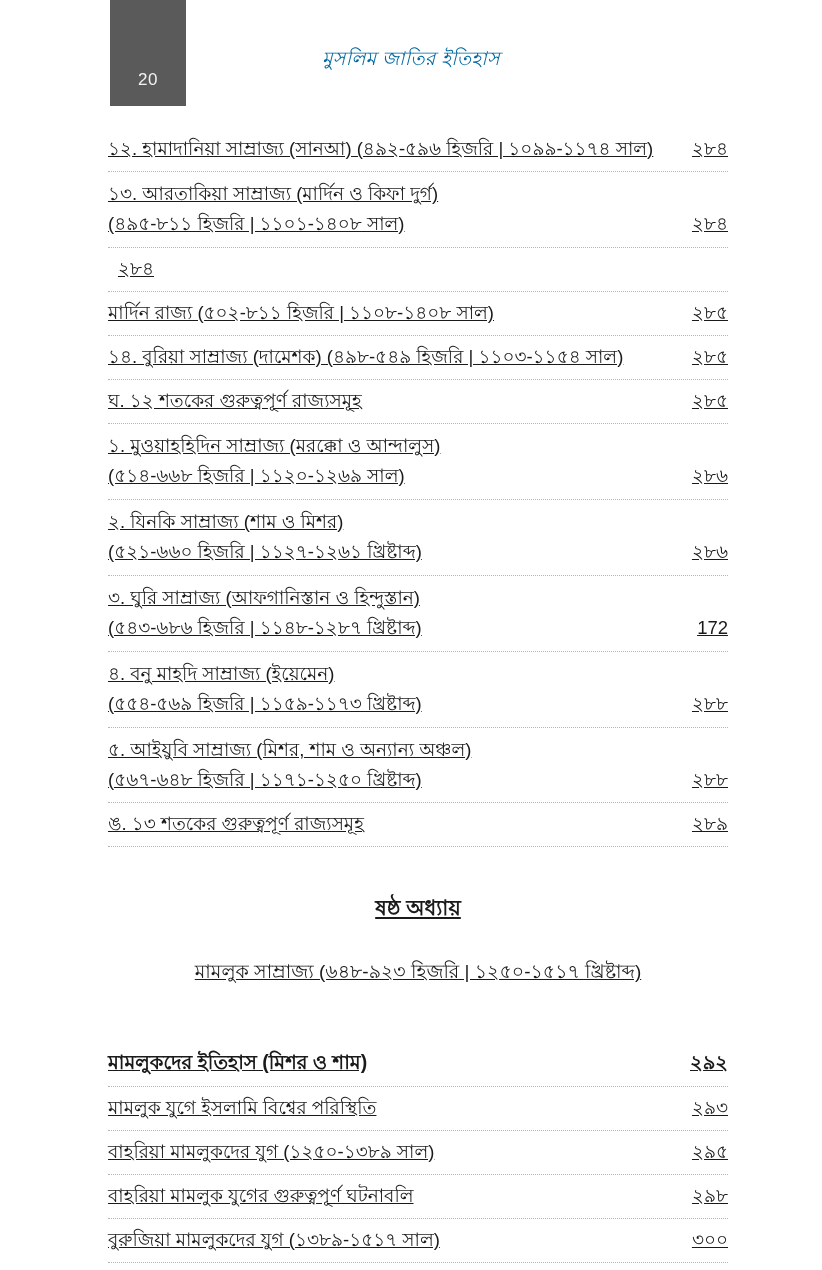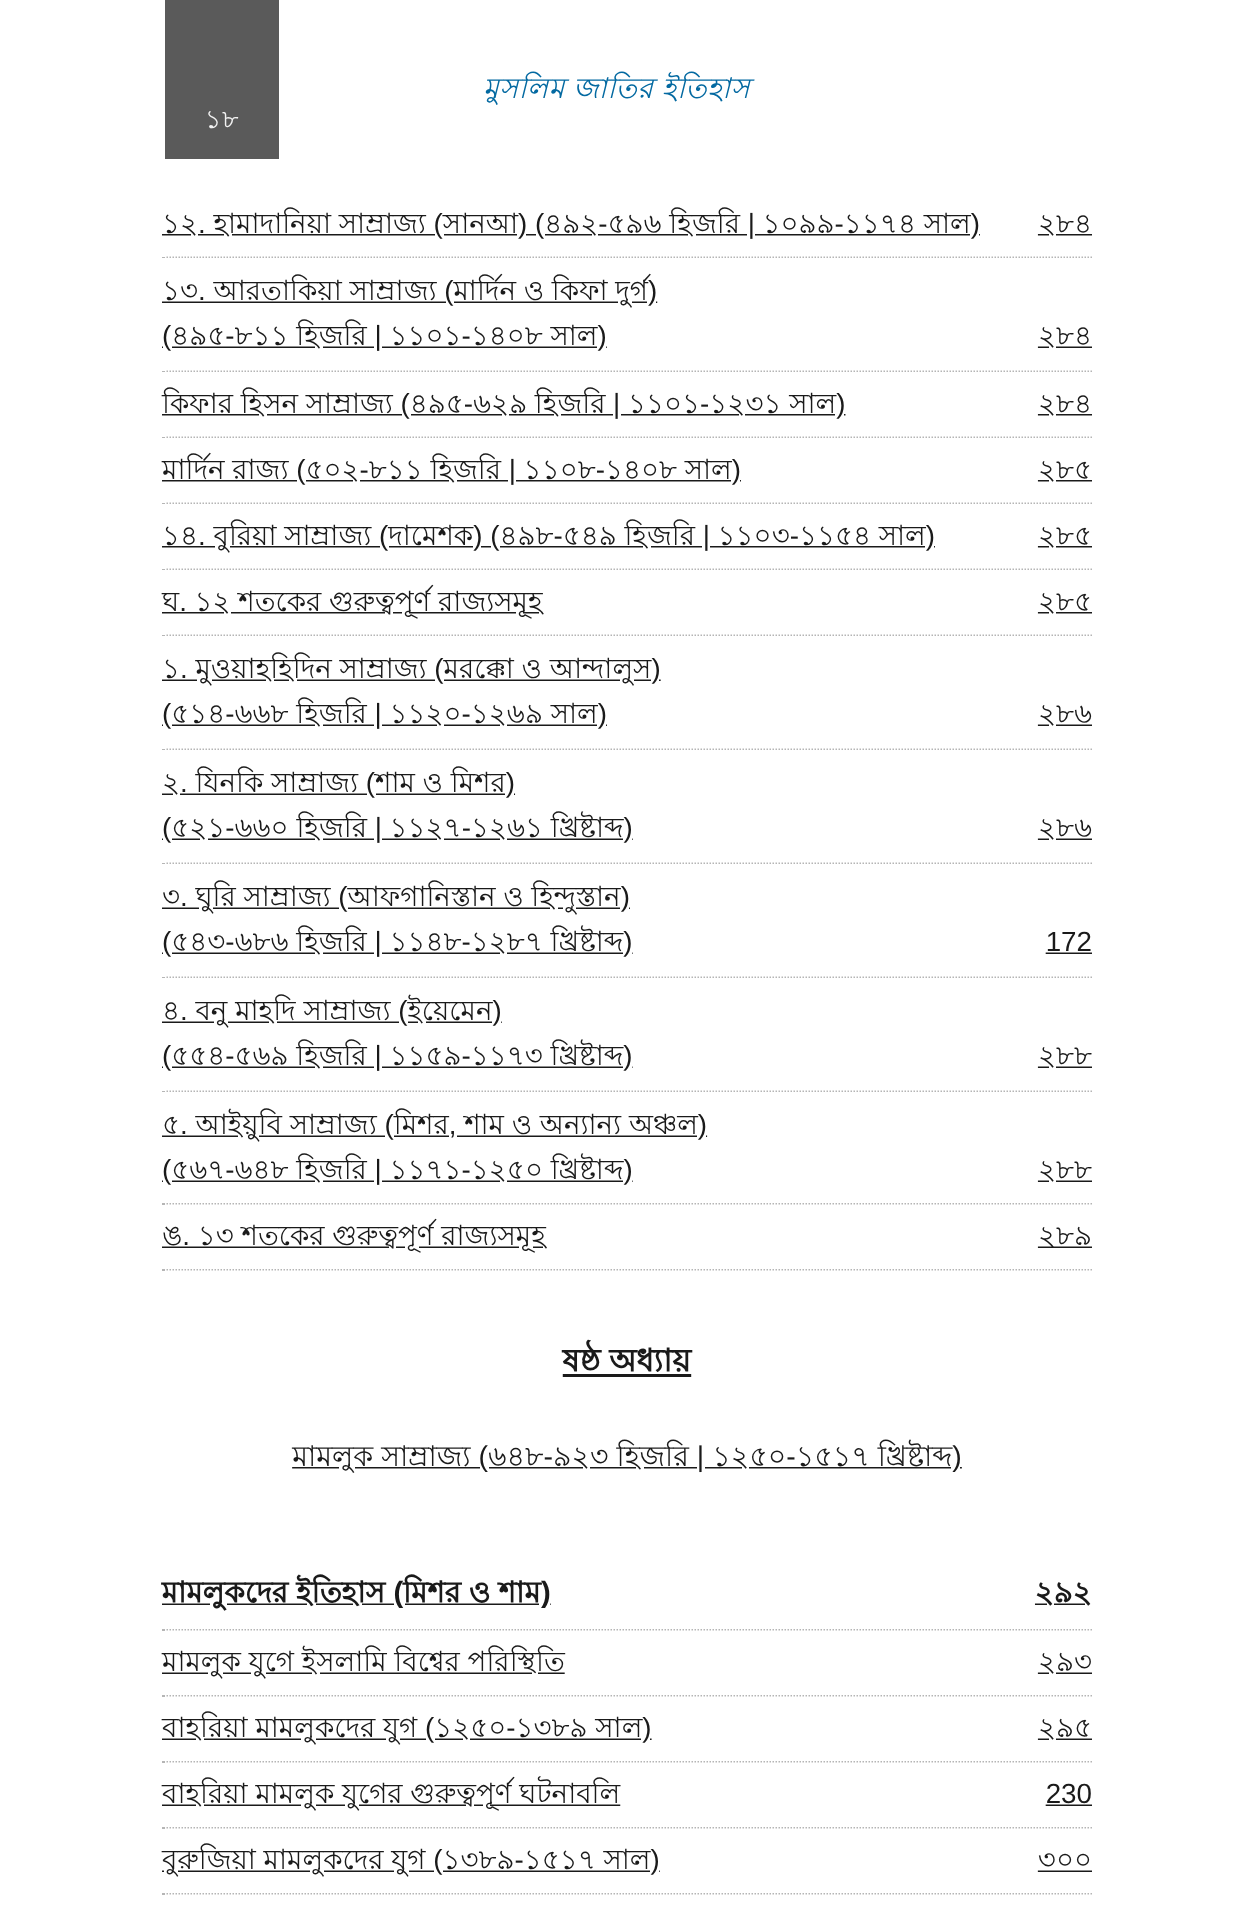--- a/index.html
+++ b/index.html
@@ -109,39 +109,38 @@
     font-size: 19px;
     line-height: 1.6;
     margin-top: 32px;
   }
 </style>
 </head>
 <body>
 
 <div class="page-header">
   <div class="folio-box">
-    <span class="folio-number">১৮</span>
+    <span class="folio-number">20</span>
   </div>
   <div class="header-title">মুসলিম জাতির ইতিহাস</div>
 </div>
 
 <div class="toc">
 
   <div id="section-one-host">
       <div class="toc-row">
         <div class="toc-label">১২. হামাদানিয়া সাম্রাজ্য (সানআ) (৪৯২-৫৯৬ হিজরি | ১০৯৯-১১৭৪ সাল)</div>
         <div class="toc-page">২৮৪</div>
       </div>
       <div class="toc-row two-line">
         <div class="toc-label">১৩. আরতাকিয়া সাম্রাজ্য (মার্দিন ও কিফা দুর্গ)
 (৪৯৫-৮১১ হিজরি | ১১০১-১৪০৮ সাল)</div>
         <div class="toc-page">২৮৪</div>
       </div>
       <div class="toc-row">
-        <div class="toc-label">কিফার হিসন সাম্রাজ্য (৪৯৫-৬২৯ হিজরি | ১১০১-১২৩১ সাল)</div>
         <div class="toc-page">২৮৪</div>
       </div>
       <div class="toc-row">
         <div class="toc-label">মার্দিন রাজ্য (৫০২-৮১১ হিজরি | ১১০৮-১৪০৮ সাল)</div>
         <div class="toc-page">২৮৫</div>
       </div>
       <div class="toc-row">
         <div class="toc-label">১৪. বুরিয়া সাম্রাজ্য (দামেশক) (৪৯৮-৫৪৯ হিজরি | ১১০৩-১১৫৪ সাল)</div>
         <div class="toc-page">২৮৫</div>
       </div>
@@ -193,21 +192,21 @@
       <div class="toc-row">
         <div class="toc-label">মামলুক যুগে ইসলামি বিশ্বের পরিস্থিতি</div>
         <div class="toc-page">২৯৩</div>
       </div>
       <div class="toc-row">
         <div class="toc-label">বাহরিয়া মামলুকদের যুগ (১২৫০-১৩৮৯ সাল)</div>
         <div class="toc-page">২৯৫</div>
       </div>
       <div class="toc-row">
         <div class="toc-label">বাহরিয়া মামলুক যুগের গুরুত্বপূর্ণ ঘটনাবলি</div>
-        <div class="toc-page">230</div>
+        <div class="toc-page">২৯৮</div>
       </div>
       <div class="toc-row">
         <div class="toc-label">বুরুজিয়া মামলুকদের যুগ (১৩৮৯-১৫১৭ সাল)</div>
         <div class="toc-page">৩০০</div>
       </div>
     </div>
 
 </div>
 
 </body></html>

